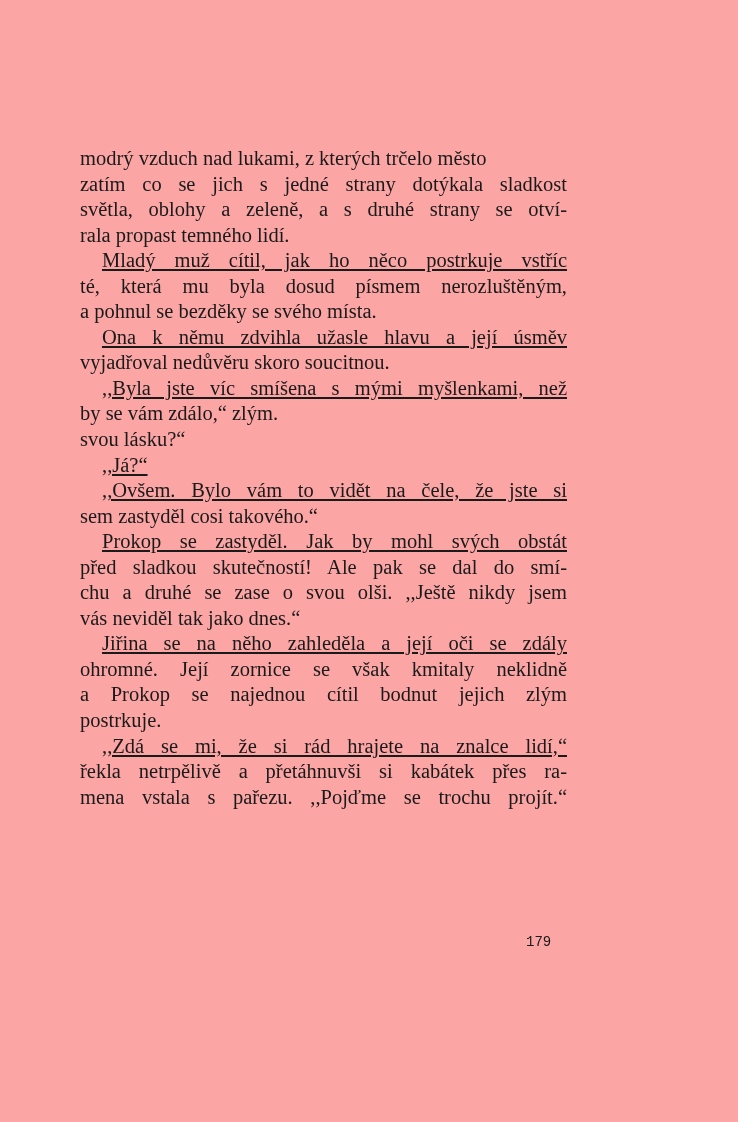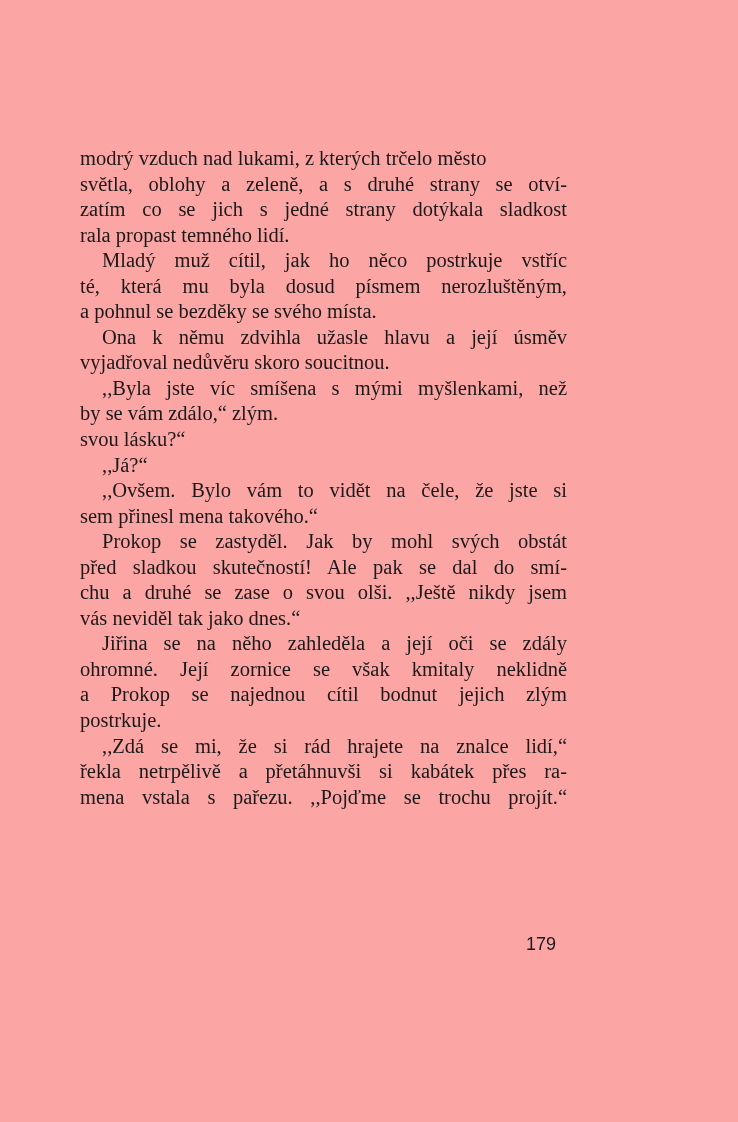--- a/index.html
+++ b/index.html
@@ -5,47 +5,47 @@
   html, body { margin: 0; padding: 0; background: #ffffff; }
   body { width: 738px; height: 1122px; position: relative; overflow: hidden; }
   .page { position: absolute; left: 0; top: 0; width: 738px; height: 1122px; background: #fca5a5; }
   .text-block {
     position: absolute; left: 80px; top: 146px; width: 487px;
     font-family: "Liberation Serif", "DejaVu Serif", serif;
     font-size: 20.5px; line-height: 25.55px; color: #1a1a1a;
   }
   .line { display: block; white-space: nowrap; text-align: justify; text-align-last: justify; height: 25.55px; }
   .line.last { text-align-last: left; }
-  .line.indent { padding-left: 22px; }
+  .line.indent { padding-left: 22px; text-decoration: underline; }
   .page-number {
     position: absolute; left: 526px; top: 934px;
-    font-family: Liberation Sans, sans-serif;
-    font-size: 18px; color: #1a1a1a;
+    font-family: Liberation Mono, monospace;
+    font-size: 14px; color: #1a1a1a;
   }
 </style>
 </head>
 <body>
 
 <div class="page">
   <div class="text-block">
     <span class="line last">modrý vzduch nad lukami, z kterých trčelo město</span>
+    <span class="line">zatím co se jich s jedné strany dotýkala sladkost</span>
     <span class="line">světla, oblohy a zeleně, a s druhé strany se otví-</span>
-    <span class="line">zatím co se jich s jedné strany dotýkala sladkost</span>
     <span class="line last">rala propast temného lidí.</span>
     <span class="line indent">Mladý muž cítil, jak ho něco postrkuje vstříc</span>
     <span class="line">té, která mu byla dosud písmem nerozluštěným,</span>
     <span class="line last">a pohnul se bezděky se svého místa.</span>
     <span class="line indent">Ona k němu zdvihla užasle hlavu a její úsměv</span>
     <span class="line last">vyjadřoval nedůvěru skoro soucitnou.</span>
     <span class="line indent">,,Byla jste víc smíšena s mými myšlenkami, než</span>
     <span class="line last">by se vám zdálo,“ zlým.</span>
     <span class="line last">svou lásku?“</span>
     <span class="line indent last">,,Já?“</span>
     <span class="line indent">,,Ovšem. Bylo vám to vidět na čele, že jste si</span>
-    <span class="line last">sem přinesl mena takového.“</span>
+    <span class="line last">sem zastyděl cosi takového.“</span>
     <span class="line indent">Prokop se zastyděl. Jak by mohl svých obstát</span>
     <span class="line">před sladkou skutečností! Ale pak se dal do smí-</span>
     <span class="line">chu a druhé se zase o svou olši. ,,Ještě nikdy jsem</span>
     <span class="line last">vás neviděl tak jako dnes.“</span>
     <span class="line indent">Jiřina se na něho zahleděla a její oči se zdály</span>
     <span class="line">ohromné. Její zornice se však kmitaly neklidně</span>
     <span class="line">a Prokop se najednou cítil bodnut jejich zlým</span>
     <span class="line last">postrkuje.</span>
     <span class="line indent">,,Zdá se mi, že si rád hrajete na znalce lidí,“</span>
     <span class="line">řekla netrpělivě a přetáhnuvši si kabátek přes ra-</span>

